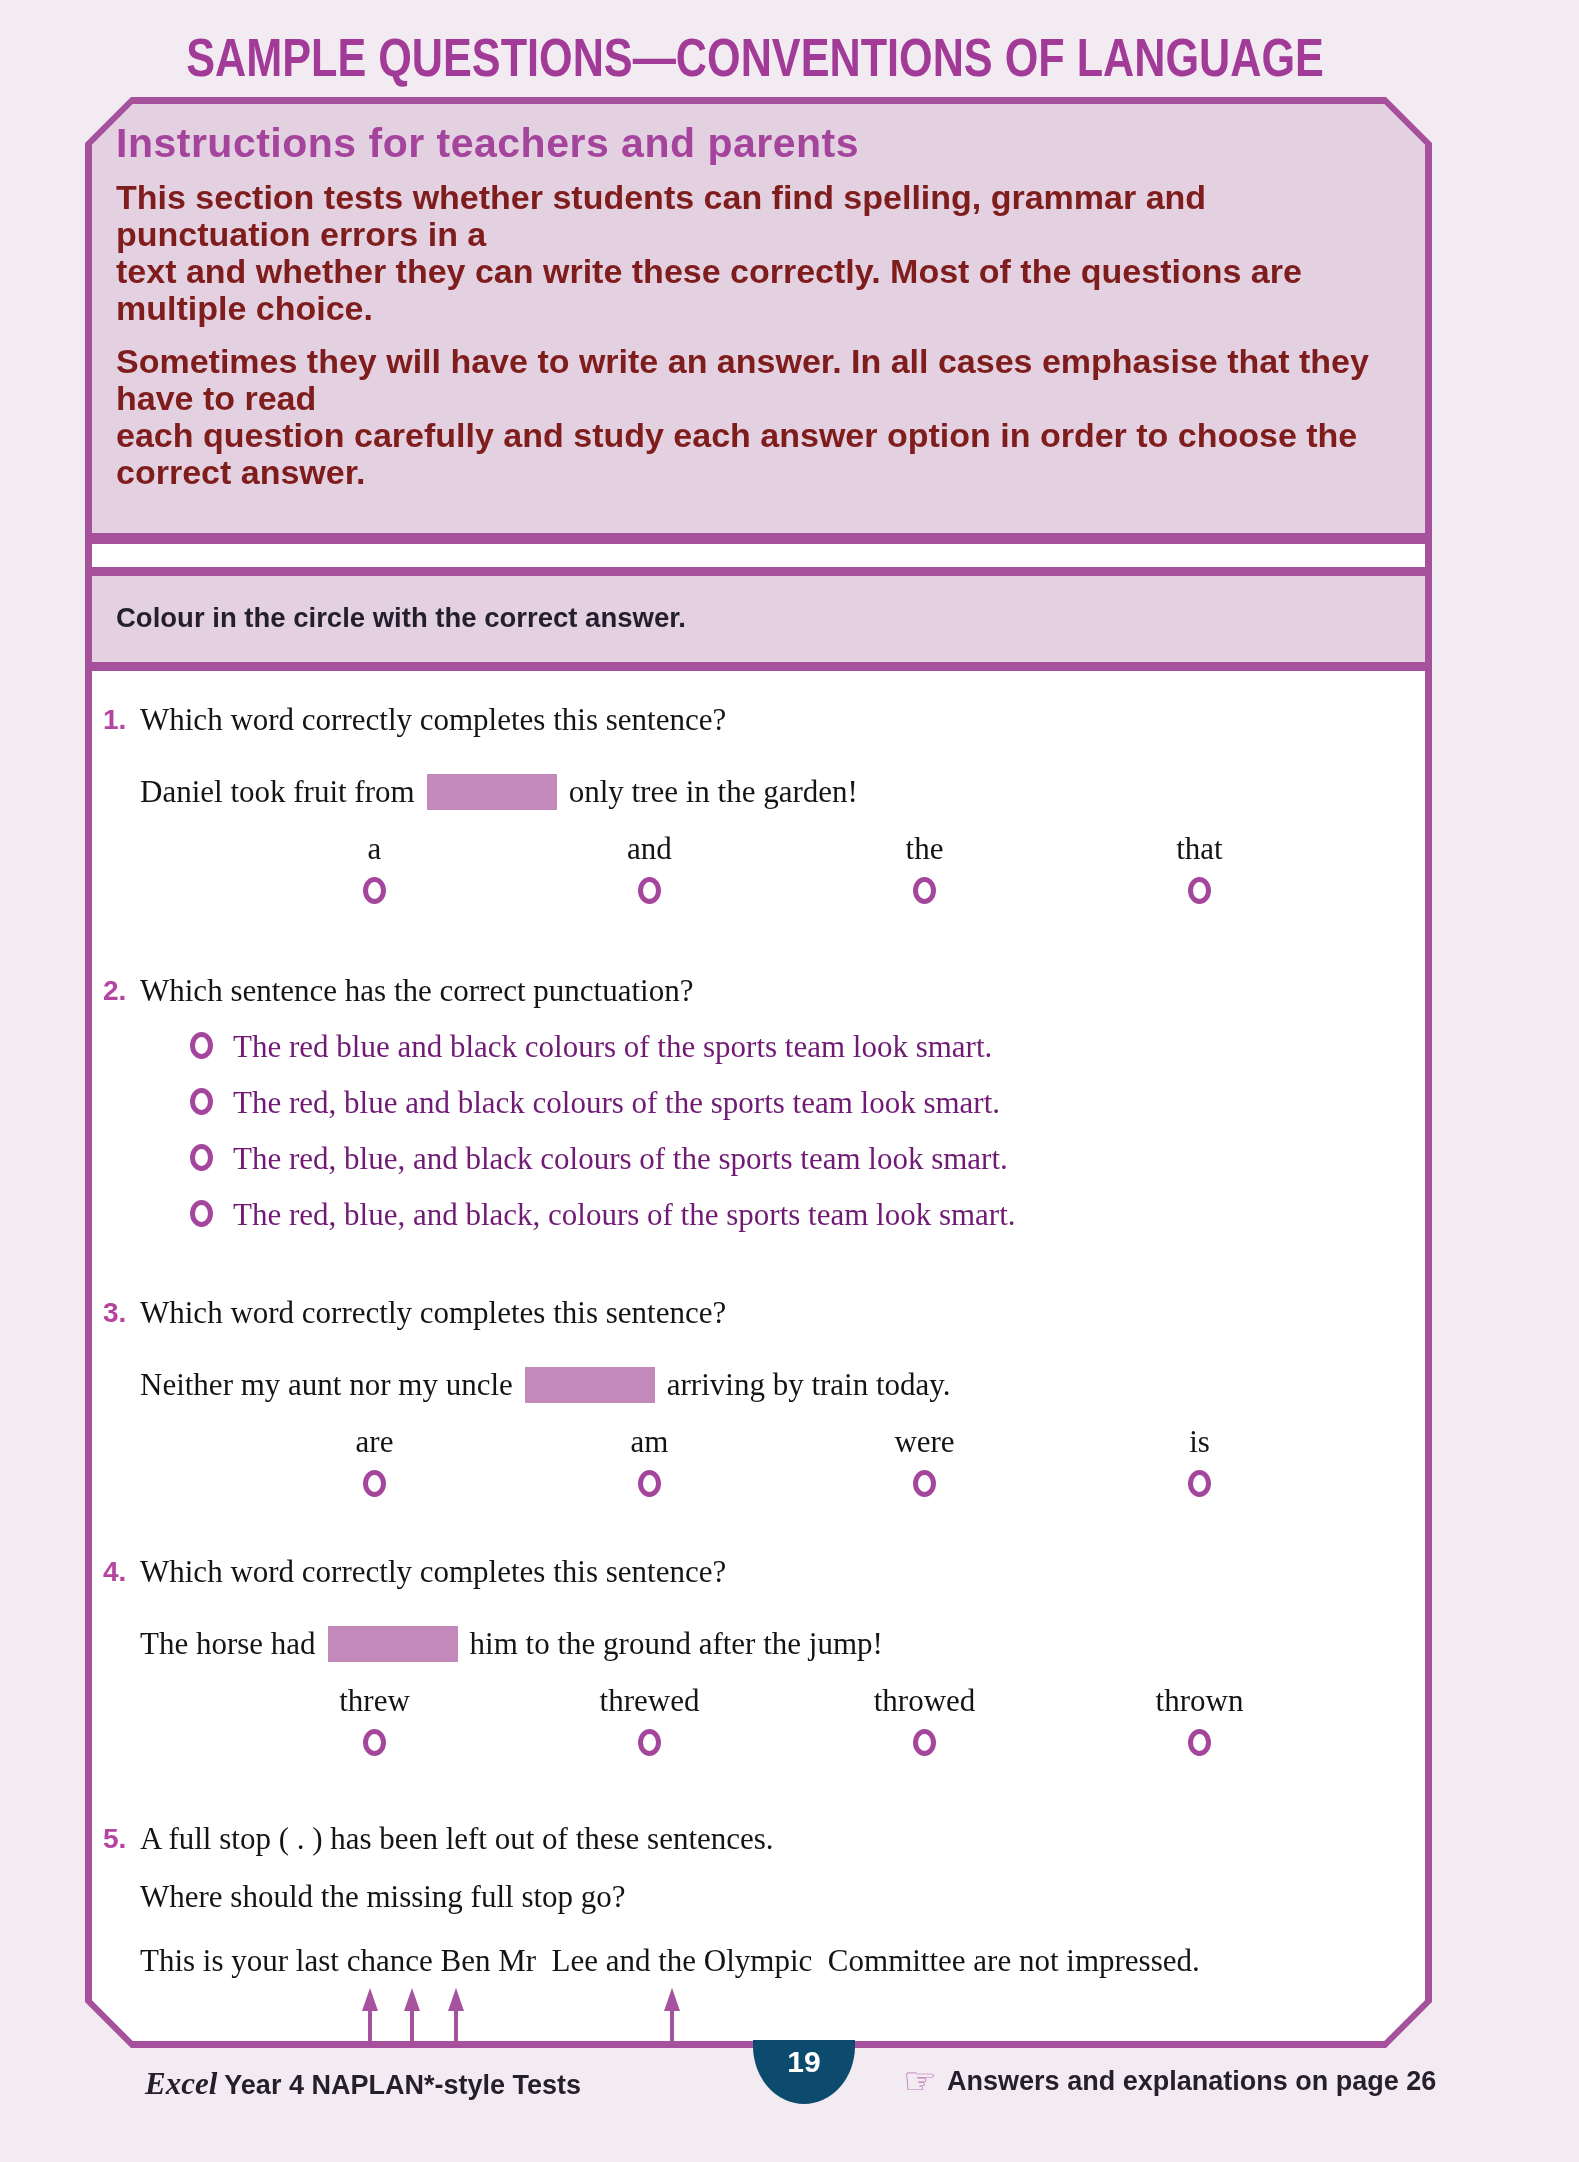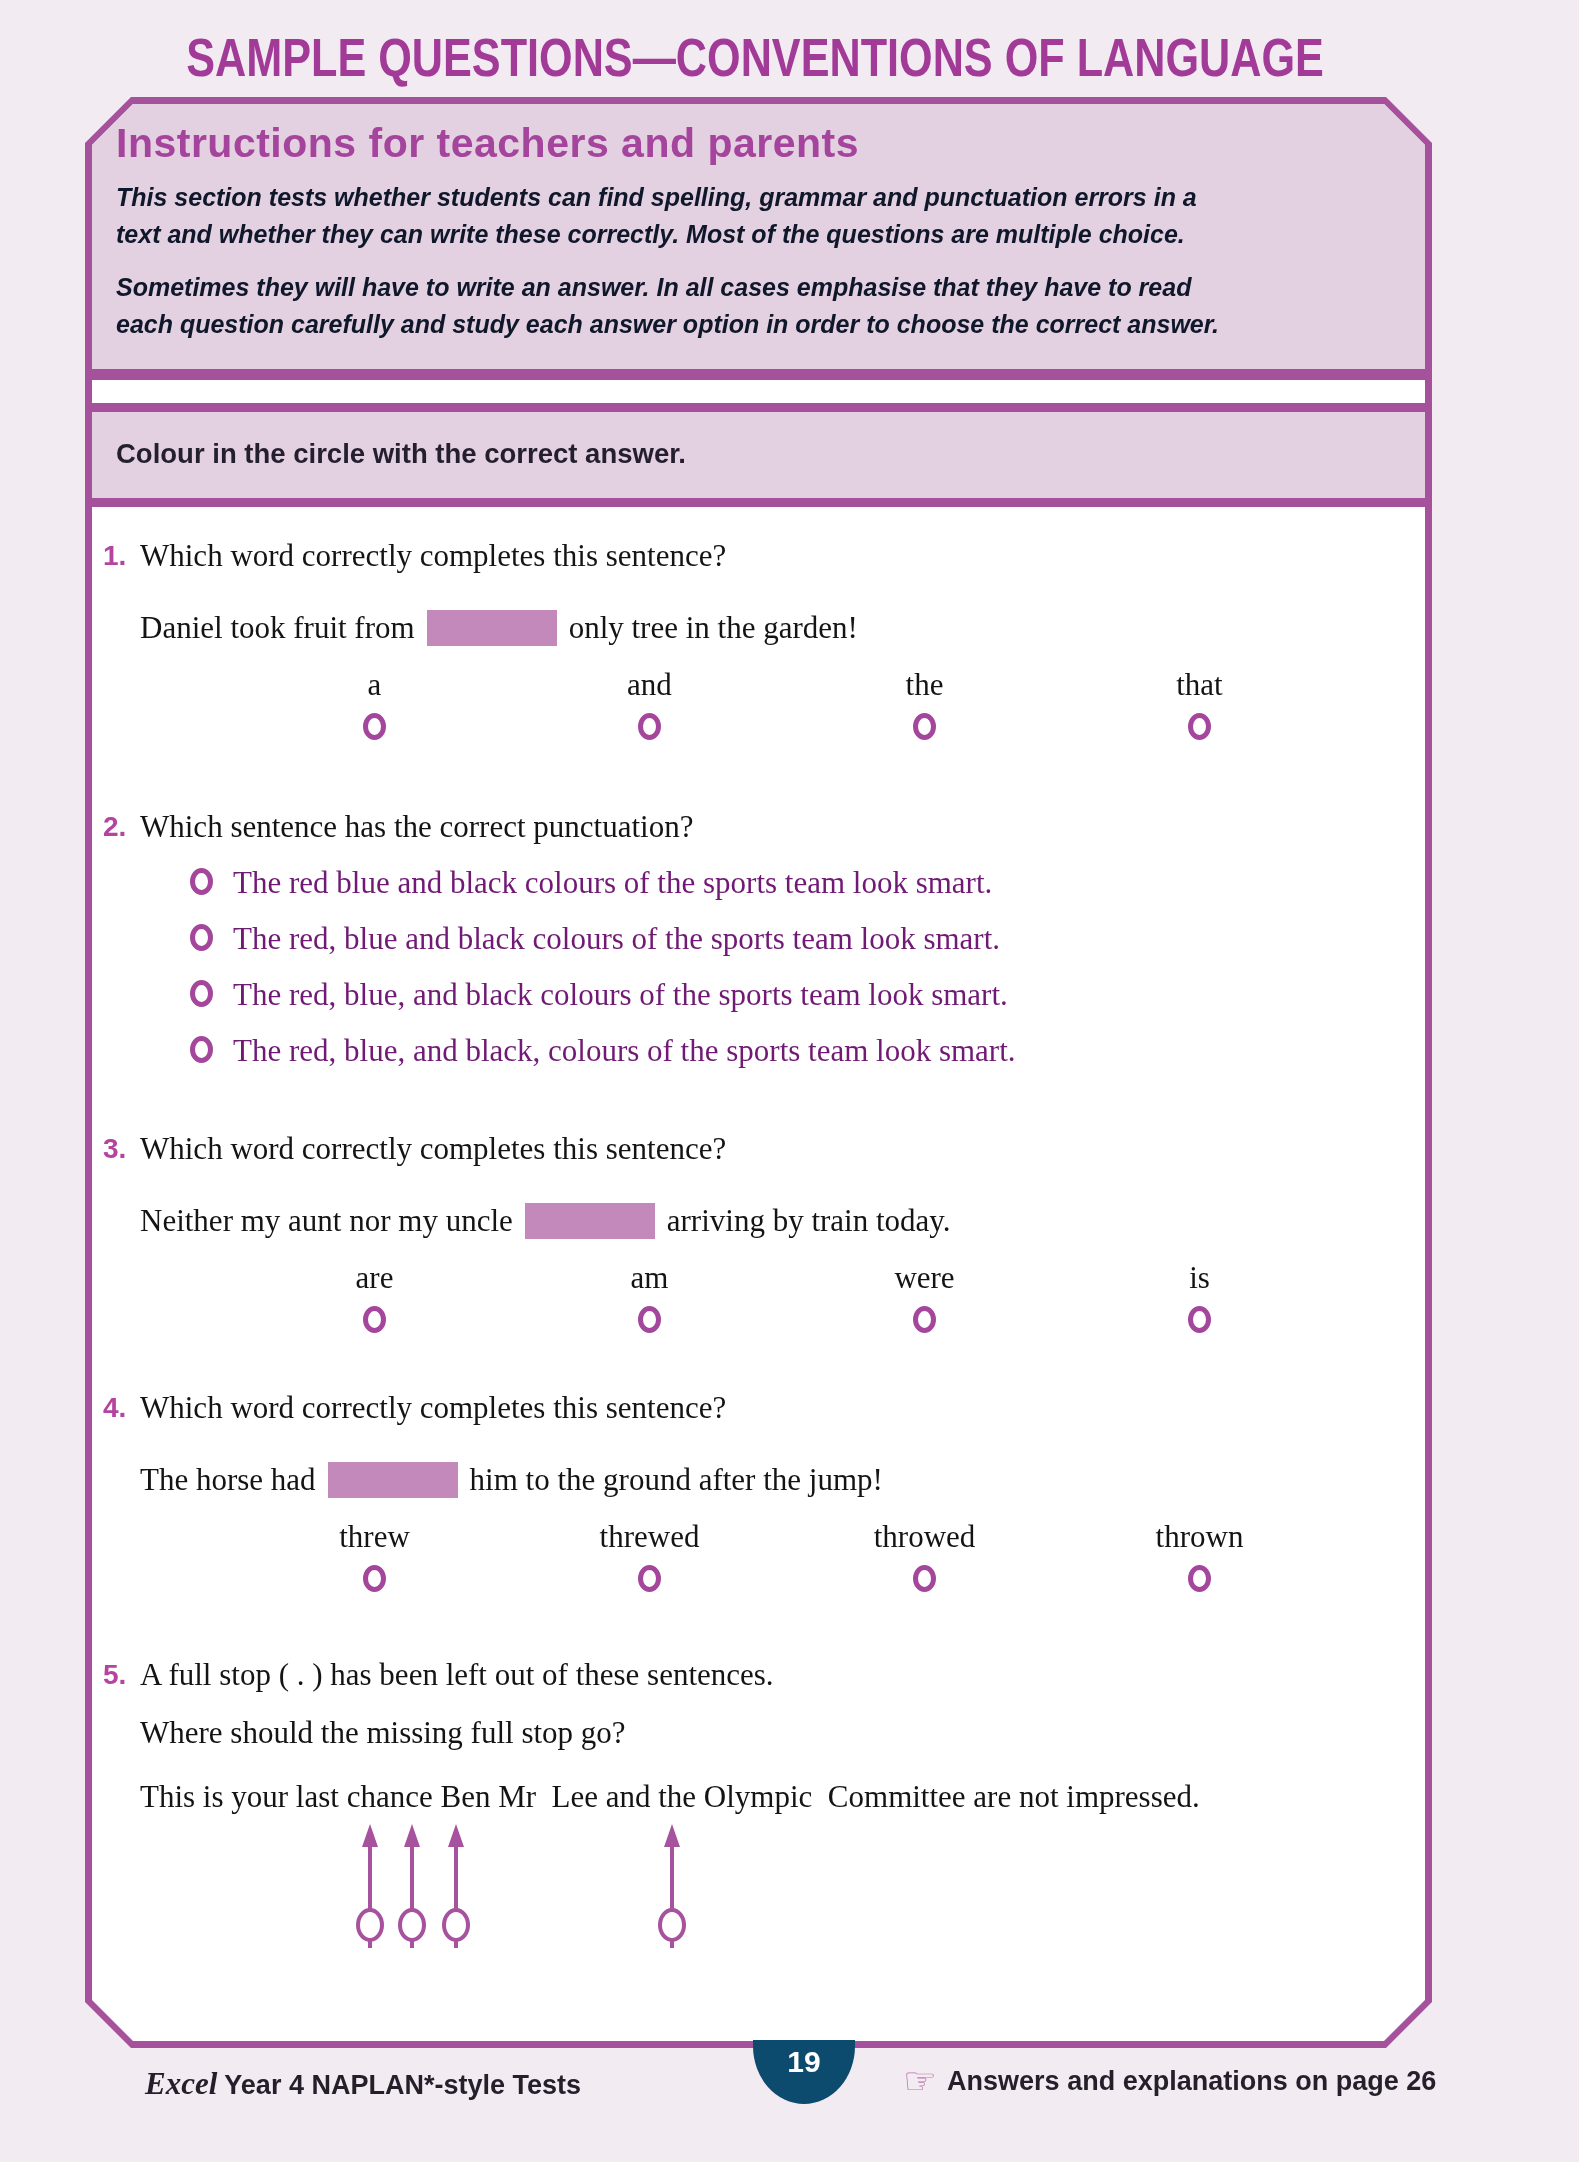--- a/index.html
+++ b/index.html
@@ -27,25 +27,24 @@
   }
   
   .instructions{
     background:#e3d0e1;border-bottom:11px solid #a5519c;
     padding:16px 30px 26px 24px;
   }
   .instructions h2{
     margin:0 0 12px 0;font-size:41px;font-weight:bold;color:#a5449c;letter-spacing:.5px;
   }
   .instructions p{
-    margin:0 0 16px 0;font-size:25px;line-height:37px;font-weight:bold;color:#0f172a;
+    margin:0 0 16px 0;font-size:34px;line-height:37px;font-weight:bold;color:#7f1d1d;
     white-space:pre-line;
-    font-style:italic;
-  }
-  .instructions p:last-child{margin-bottom:0;}
+  }
+  .instructions p:last-child{margin-bottom:16px;}
   .gap-white{height:23px;background:#ffffff;}
   
   .band{
     background:#e3d0e1;border-top:9px solid #a5519c;border-bottom:9px solid #a5519c;
     padding:26px 24px 28px 24px;
   }
   .band-text{font-size:27.5px;font-weight:bold;color:#241f2e;margin-top:8px;}
   
   .questions{background:#fff;}
   .question{position:relative;}

